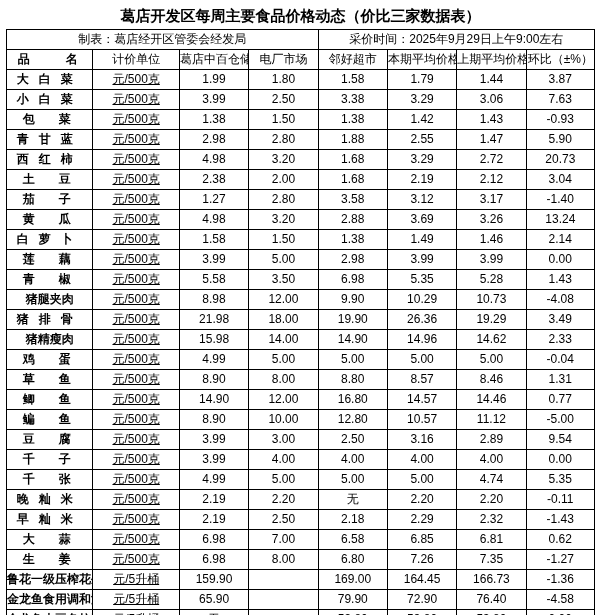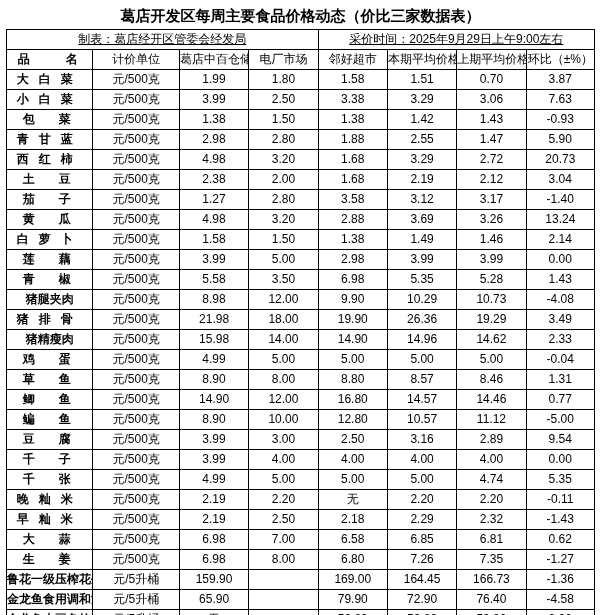--- a/index.html
+++ b/index.html
@@ -58,27 +58,27 @@
     letter-spacing: 4px;
     margin-left: 44px;
   }
   .name-cell {
     font-size: 13px;
     letter-spacing: 0px;
     font-weight: bold;
   }
   .name-sp1 { letter-spacing: 10px; padding-left: 10px; }
   .name-sp2 { letter-spacing: 6px; padding-left: 6px; }
-  .unit-cell { font-size: 12px; }
+  .unit-cell { font-size: 12px; text-decoration: underline; }
   .num { font-size: 12px; text-align: center; }
   .col-name { width: 86px; }
   .col-unit { width: 86px; }
   .col-v { width: 69px; }
   .col-last { width: 68px; }
-  .meta-row td { height: 21px; line-height: 21px; font-size: 12px; text-decoration: underline; }
+  .meta-row td { height: 21px; line-height: 21px; font-size: 12px; }
 </style>
 </head>
 <body>
 
 <div class="page">
 
   <div class="title">葛店开发区每周主要食品价格动态（价比三家数据表）</div>
 
   <table class="main">
     <colgroup>
@@ -106,22 +106,22 @@
         <td class="hdr" rowspan="2">上期平均价格</td>
         <td class="hdr" rowspan="2">环比（±%）</td>
       </tr>
       <tr></tr>
     <tr>
           <td class="name-cell name-sp1">大白菜</td>
           <td class="unit-cell">元/500克</td>
           <td class="num">1.99</td>
           <td class="num">1.80</td>
           <td class="num">1.58</td>
-          <td class="num">1.51</td>
-          <td class="num">0.70</td>
+          <td class="num">1.79</td>
+          <td class="num">1.44</td>
           <td class="num">3.87</td>
         </tr>
         <tr>
           <td class="name-cell name-sp1">小白菜</td>
           <td class="unit-cell">元/500克</td>
           <td class="num">3.99</td>
           <td class="num">2.50</td>
           <td class="num">3.38</td>
           <td class="num">3.29</td>
           <td class="num">3.06</td>

